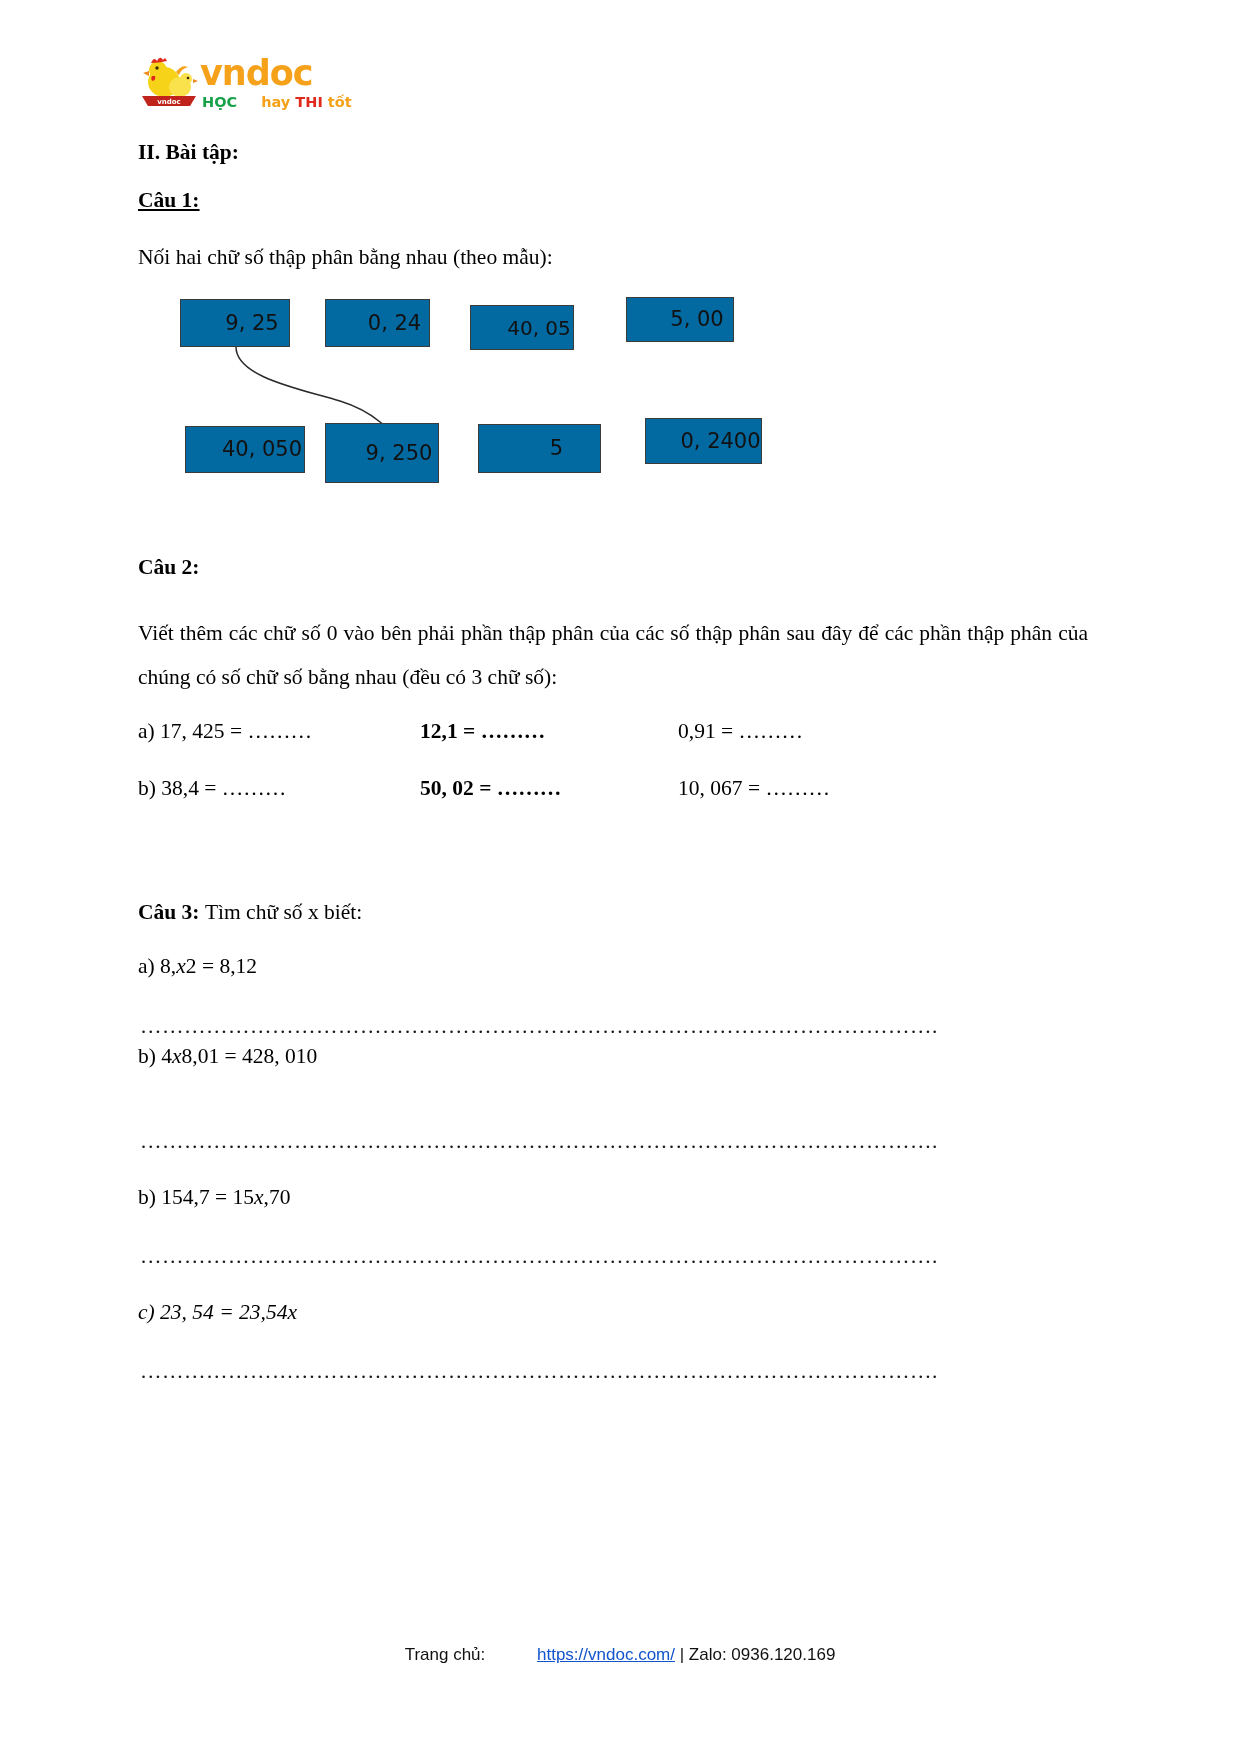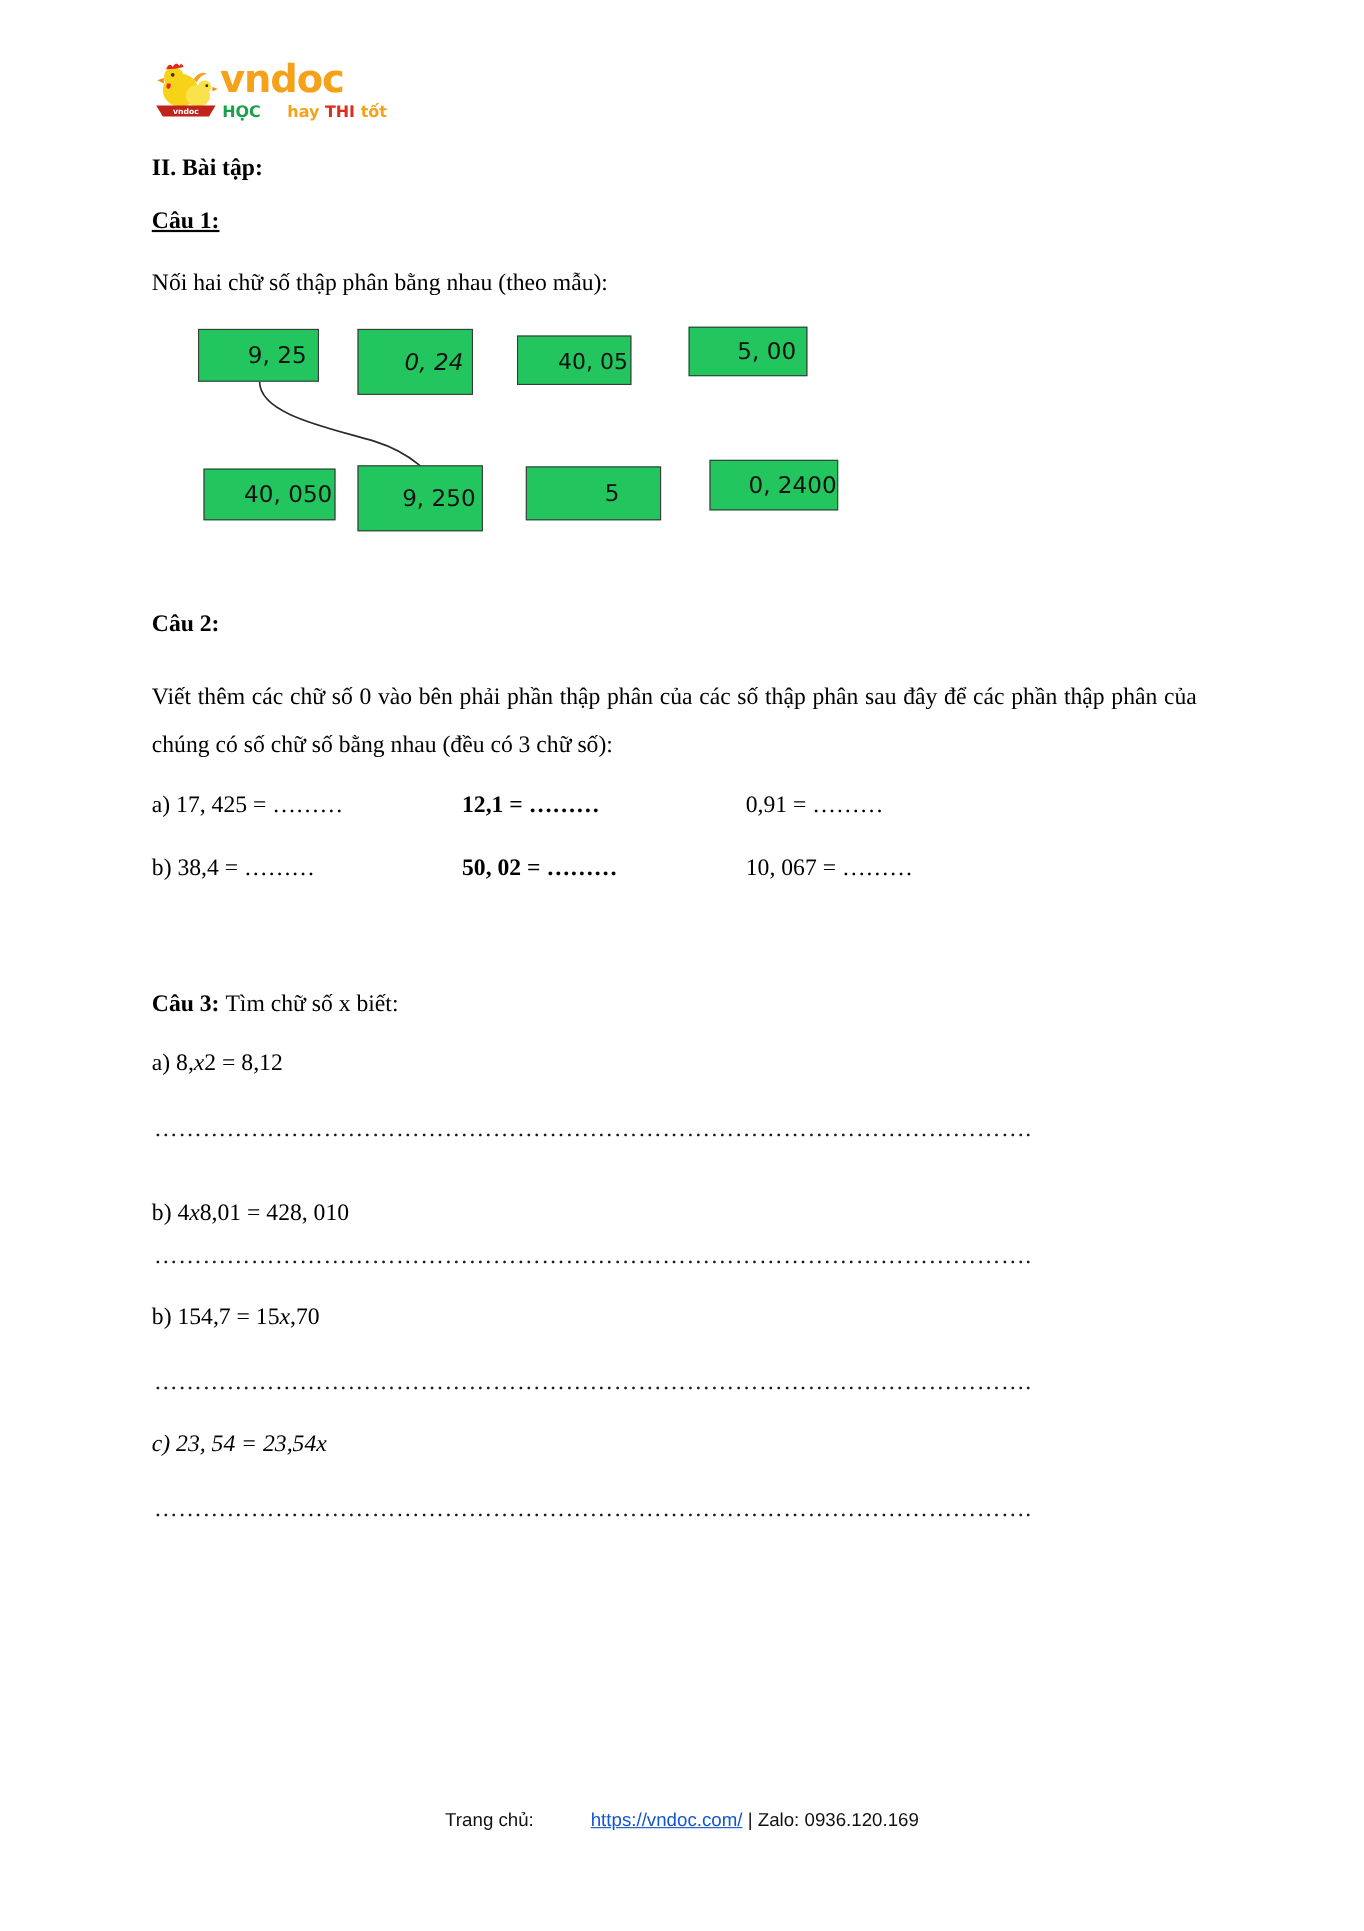--- a/index.html
+++ b/index.html
@@ -90,21 +90,21 @@
   .cau2-row-b { top: 774px; }
   .cau2-cell {
     display: inline-block;
     vertical-align: top;
   }
   .c-w1 { width: 282px; }
   .c-w2 { width: 258px; font-weight: bold; }
 
   .heading-cau3 { left: 138px; top: 898px; }
   .q3a { left: 138px; top: 952px; }
-  .q3b1 { left: 138px; top: 1088px; }
+  .q3b1 { left: 138px; top: 1042px; }
   .q3b2 { left: 138px; top: 1183px; }
   .q3c { left: 138px; top: 1298px; }
 
   .dots-line {
     position: absolute;
     left: 140px;
     width: 925px;
     font-size: 21.5px;
     line-height: 28px;
     letter-spacing: 0.5px;
@@ -121,34 +121,34 @@
   .boxarea {
     position: absolute;
     left: 0;
     top: 285px;
     width: 1240px;
     height: 200px;
   }
   .nbox {
     position: absolute;
     border: 1.6px solid #3b3b3b;
-    background: #22c55e;
+    background: #0369a1;
     box-sizing: border-box;
     font-family: "DejaVu Sans", sans-serif;
     font-size: 21px;
     color: #111;
     display: flex;
     align-items: center;
     justify-content: center;
     line-height: 1;
     padding-left: 34px;
   }
   
   .b-t1 { left: 180px;  top: 14px;  width: 110px; height: 48px; }
-  .b-t2 { left: 325px;  top: 14px;  width: 105px; height: 60px; font-style: italic; }
+  .b-t2 { left: 325px;  top: 14px;  width: 105px; height: 48px; }
   .b-t3 { left: 470px;  top: 20px;  width: 104px; height: 45px; font-size: 20px; }
   .b-t4 { left: 626px;  top: 12px;  width: 108px; height: 45px; }
   
   .b-b1 { left: 185px;  top: 141px; width: 120px; height: 47px; }
   .b-b2 { left: 325px;  top: 138px; width: 114px; height: 60px; }
   .b-b3 { left: 478px;  top: 139px; width: 123px; height: 49px; }
   .b-b4 { left: 645px;  top: 133px; width: 117px; height: 46px; }
 
   .connector {
     position: absolute;

